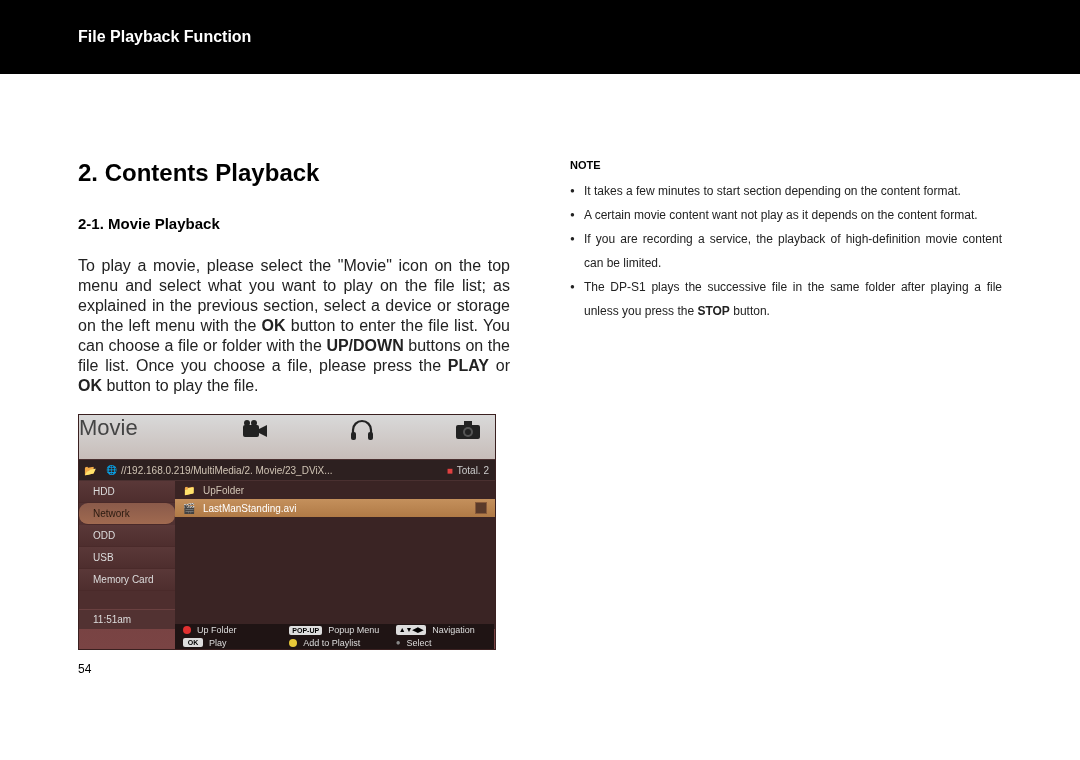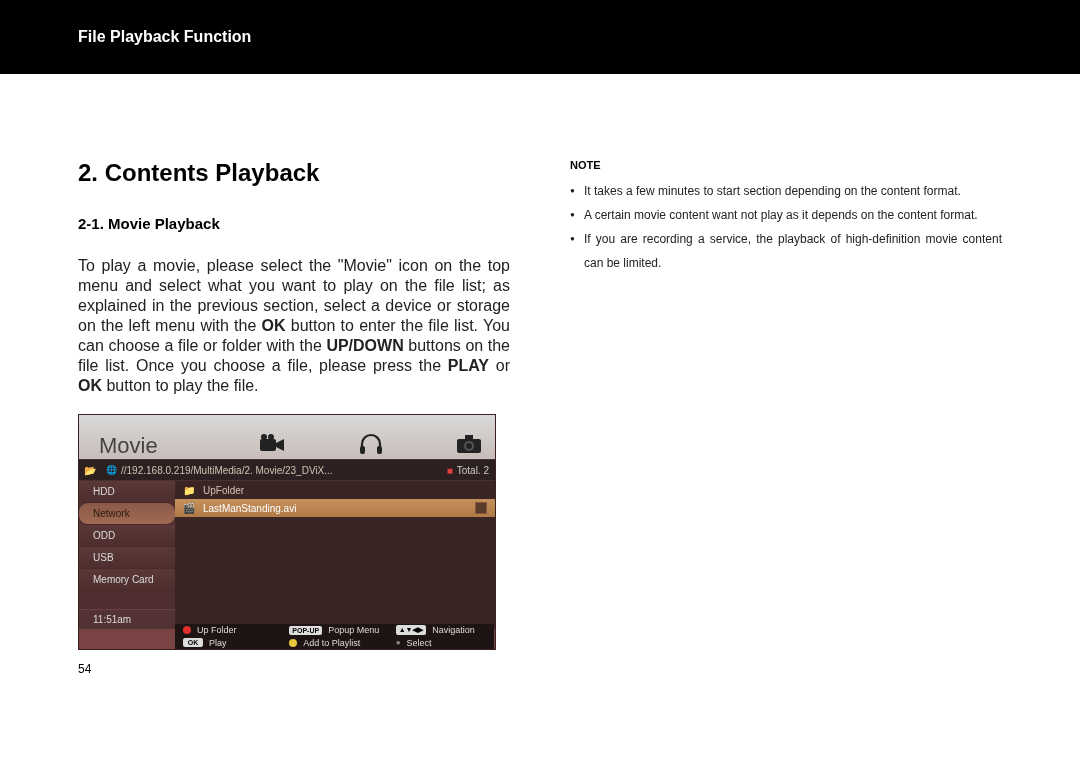--- a/index.html
+++ b/index.html
@@ -16,21 +16,21 @@
   p.body-text { font-size: 16px; line-height: 20px; color: #222; text-align: justify; margin-bottom: 18px; }
   .bold { font-weight: bold; }
   .note-label { font-size: 11px; font-weight: bold; margin-bottom: 8px; }
   ul.note-list { list-style: none; padding: 0; }
   ul.note-list li { font-size: 12px; line-height: 24px; color: #222; text-align: justify; position: relative; padding-left: 14px; }
   ul.note-list li::before { content: "●"; position: absolute; left: 0; top: 0; font-size: 8px; line-height: 24px; }
   .page-num { position: absolute; bottom: 84px; left: 78px; font-size: 12px; }
 
   
   .device-shot { width: 418px; height: 236px; background: linear-gradient(#6b3a3a,#7a4444); border: 1px solid #3a2020; font-family: Arial, sans-serif; color: #ddd; position: relative; overflow: hidden; }
-  .device-shot .top-icons { width: 100%; height: 44px; background: linear-gradient(#d9d9d9,#c7bdb9); display: flex; align-items: flex-end; padding: 0 20px; gap: 70px; }
+  .device-shot .top-icons { width: 100%; height: 44px; background: linear-gradient(#d9d9d9,#c7bdb9); display: flex; align-items: flex-start; padding: 0 0; gap: 70px; }
   .device-shot .top-icons .brand { color: #444; font-size: 22px; font-weight: normal; margin-right: 30px; }
   .device-shot .icon-slot { width: 36px; height: 30px; display: flex; align-items: center; justify-content: center; color: #222; }
   .path-bar { width: 100%; height: 22px; background: #2d2020; display: flex; align-items: center; font-size: 10px; color: #d0c4b4; border-top: 1px solid #4a3030; border-bottom: 1px solid #4a3030; }
   .path-bar .folder-icon { width: 24px; text-align: center; color: #e8a838; }
   .path-bar .globe-icon { width: 18px; text-align: center; color: #6a9edc; font-size: 9px; }
   .path-bar .path-text { flex: 1; }
   .path-bar .total { color: #ccc; margin-right: 6px; }
   .path-bar .total .dot { color: #e04040; margin-right: 4px; }
   .device-body { display: flex; height: 148px; }
   .side-menu { width: 96px; background: #523232; display: flex; flex-direction: column; justify-content: flex-end; }
@@ -154,19 +154,20 @@
         </div>
       </div>
     </div>
 
     <div class="col right">
       <div class="note-label">NOTE</div>
       <ul class="note-list">
         <li><span>It takes a few minutes to start section depending on the content format.</span></li>
         <li><span>A certain movie content want not play as it depends on the content format.</span></li>
         <li><span>If you are recording a service, the playback of high-definition movie content can be limited.</span></li>
+        <li><span>The DP-S1 plays the successive file in the same folder after playing a file unless you press the </span><span class="bold">STOP</span><span> button.</span></li>
       </ul>
     </div>
 
   </div>
 
   <div class="page-num">54</div>
 </div>
 
 </body></html>

